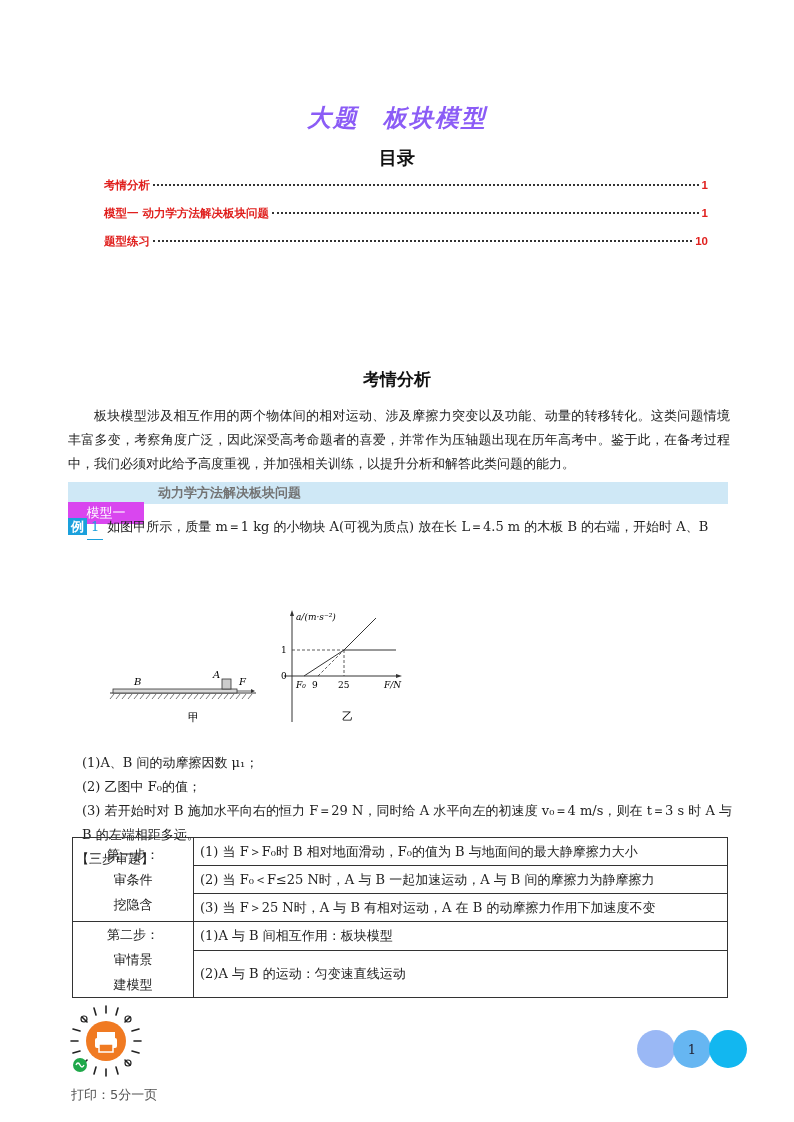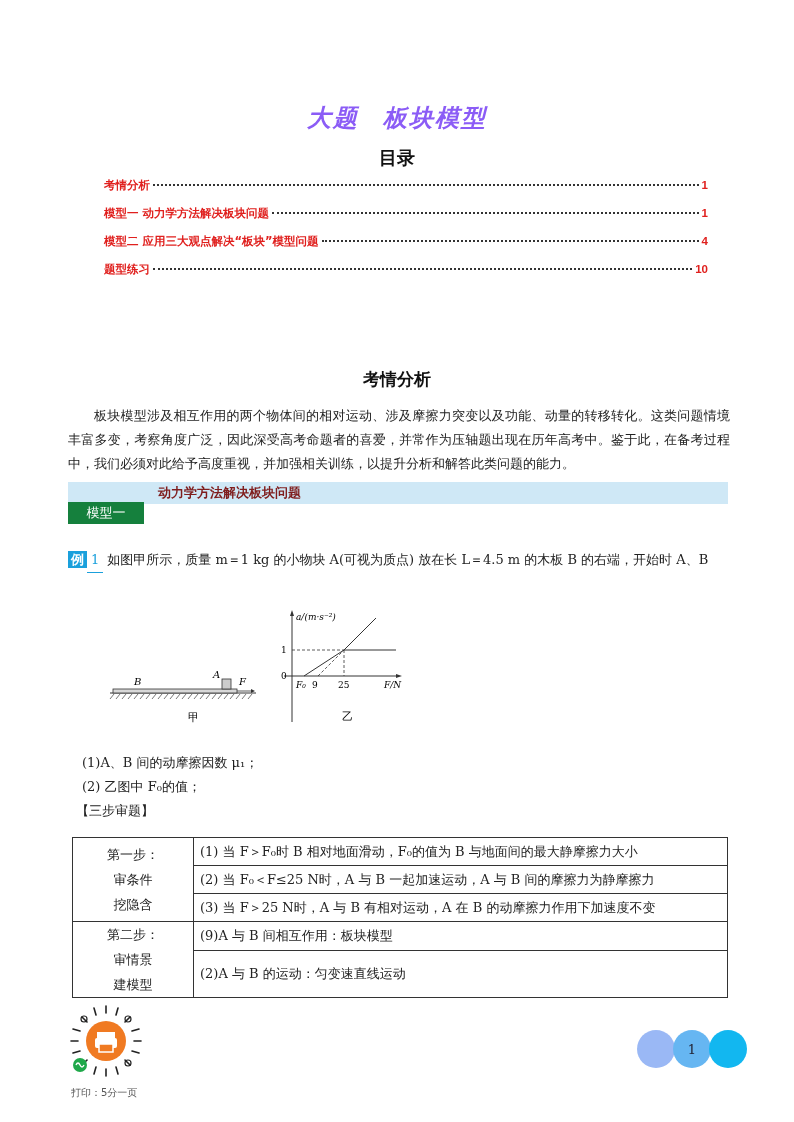--- a/index.html
+++ b/index.html
@@ -9,34 +9,34 @@
   .toc-title{position:absolute;top:146px;left:0;width:794px;text-align:center;font-size:18px;font-weight:bold;color:#111;font-family:"DejaVu Sans",sans-serif;}
   .toc{position:absolute;top:178px;left:104px;width:604px;}
   .toc-row{display:flex;align-items:baseline;height:28px;color:#e0201e;font-size:11.5px;font-weight:bold;font-family:"DejaVu Sans",sans-serif;}
   .toc-row .lbl{white-space:nowrap;}
   .toc-row .dots{flex:1;border-bottom:2px dotted #333;margin:0 3px;transform:translateY(-3px);}
   .toc-row .pg{white-space:nowrap;font-family:"Liberation Sans",sans-serif;}
   .sec-title{position:absolute;top:368px;left:0;width:794px;text-align:center;font-size:17px;font-weight:bold;color:#111;font-family:"DejaVu Sans",sans-serif;}
   .para{position:absolute;left:68px;width:662px;font-size:13px;line-height:24px;text-align:justify;}
   .intro{top:404px;text-indent:2em;}
   .model-bar{position:absolute;top:482px;left:68px;width:660px;height:22px;background:#cfe8f6;display:flex;align-items:center;}
-  .model-tag{background:#15803d;color:#fff;height:22px;width:76px;display:flex;align-items:center;justify-content:center;font-size:13px;font-family:"DejaVu Sans",sans-serif;margin-top:40px;}
-  .model-name{color:#7f1d1d;font-weight:bold;font-size:13px;margin-left:14px;font-family:"DejaVu Sans",sans-serif;}
-  .ex{top:548px;}
+  .model-tag{background:#d946ef;color:#fff;height:22px;width:76px;display:flex;align-items:center;justify-content:center;font-size:13px;font-family:"DejaVu Sans",sans-serif;margin-top:40px;}
+  .model-name{color:#737373;font-weight:bold;font-size:13px;margin-left:14px;font-family:"DejaVu Sans",sans-serif;}
+  .ex{top:515px;}
   .ex-tag{display:inline-block;background:#1aa0dc;color:#fff;font-weight:bold;padding:0 3px;font-family:"DejaVu Sans",sans-serif;font-size:13px;line-height:17px;}
   .ex-num{display:inline-block;color:#1aa0dc;border-bottom:1px solid #1aa0dc;padding:0 4px;margin-right:4px;}
   .ex .indent{padding-left:20px;}
   .fig1{position:absolute;top:665px;left:108px;width:150px;height:60px;}
   .fig2{position:absolute;top:608px;left:278px;width:140px;height:120px;}
   .qs{top:728px;left:82px;width:650px;margin-top:23px;}
   .tbl{position:absolute;top:837px;left:72px;width:656px;border-collapse:collapse;font-size:13px;border-radius:28px;}
   .tbl td{border:1px solid #333;padding:0 6px;height:27px;}
   .tbl td.hd{text-align:center;width:108px;line-height:25px;vertical-align:middle;}
   .qr{position:absolute;top:1003px;left:68px;width:76px;height:76px;}
-  .print-lbl{position:absolute;top:1086px;left:71px;font-size:10px;color:#555;font-family:"DejaVu Sans",sans-serif;}
+  .print-lbl{position:absolute;top:1086px;left:71px;font-size:13px;color:#555;font-family:"DejaVu Sans",sans-serif;}
   .pager{position:absolute;top:1030px;left:637px;display:flex;}
   .dot{width:38px;height:38px;border-radius:50%;margin-right:-2px;display:flex;align-items:center;justify-content:center;font-size:13px;color:#223;}
 </style>
 </head>
 <body>
 
 <div class="title">
   <span>大题</span><span class="gap"></span><span>板块模型</span>
 </div>
 <div class="toc-title">目录</div>
@@ -44,25 +44,20 @@
 <div class="toc">
   <div class="toc-row">
       <span class="lbl">考情分析</span>
       <span class="dots"></span>
       <span class="pg">1</span>
     </div>
   <div class="toc-row">
       <span class="lbl">模型一  动力学方法解决板块问题</span>
       <span class="dots"></span>
       <span class="pg">1</span>
-    </div>
-  <div class="toc-row">
-      <span class="lbl">模型二  应用三大观点解决“板块”模型问题</span>
-      <span class="dots"></span>
-      <span class="pg">4</span>
     </div>
   <div class="toc-row">
       <span class="lbl">题型练习</span>
       <span class="dots"></span>
       <span class="pg">10</span>
     </div>
 </div>
 
 <div class="sec-title">考情分析</div>
 <div class="para intro">板块模型涉及相互作用的两个物体间的相对运动、涉及摩擦力突变以及功能、动量的转移转化。这类问题情境丰富多变，考察角度广泛，因此深受高考命题者的喜爱，并常作为压轴题出现在历年高考中。鉴于此，在备考过程中，我们必须对此给予高度重视，并加强相关训练，以提升分析和解答此类问题的能力。</div>
@@ -131,20 +126,21 @@
   <text x="18" y="80" font-size="9" font-style="italic" font-family="DejaVu Serif, serif">F₀</text>
   <text x="34" y="80" font-size="9" font-family="DejaVu Serif, serif">9</text>
   <text x="60" y="80" font-size="9" font-family="DejaVu Serif, serif">25</text>
   <text x="106" y="80" font-size="9" font-style="italic" font-family="DejaVu Serif, serif">F/N</text>
   <text x="64" y="112" font-size="11" font-family="DejaVu Sans, sans-serif">乙</text>
 </svg>
 
 <div class="para qs">
   <div>(1)A、B 间的动摩擦因数 μ₁；</div>
   <div>(2) 乙图中 F₀的值；</div>
+  <div>(3) 若开始时对 B 施加水平向右的恒力 F＝29  N，同时给 A 水平向左的初速度 v₀＝4 m/s，则在 t＝3  s 时 A 与 B 的左端相距多远。</div>
   <div style="margin-left:-6px">【三步审题】</div>
 </div>
 
 <table class="tbl">
   <tbody>
       <tr>
     <td class="hd" rowspan="3">
       <div>第一步：</div>
       <div>审条件</div>
       <div>挖隐含</div>
@@ -156,21 +152,21 @@
       </tr>
   <tr>
         <td>(3) 当 F＞25 N时，A 与 B 有相对运动，A 在 B 的动摩擦力作用下加速度不变</td>
       </tr>
   <tr>
     <td class="hd" rowspan="2">
       <div>第二步：</div>
       <div>审情景</div>
       <div>建模型</div>
     </td>
-    <td>(9)A 与 B 间相互作用：板块模型</td>
+    <td>(1)A 与 B 间相互作用：板块模型</td>
   </tr>
   <tr>
         <td style="height:44px">(2)A 与 B 的运动：匀变速直线运动</td>
       </tr>
 </tbody>
   </table>
 
 <svg class="qr" viewBox="0 0 76 76">
   <g stroke="#222" stroke-width="1.6" stroke-linecap="round">
     <line x1="38" y1="3" x2="38" y2="10"></line>

